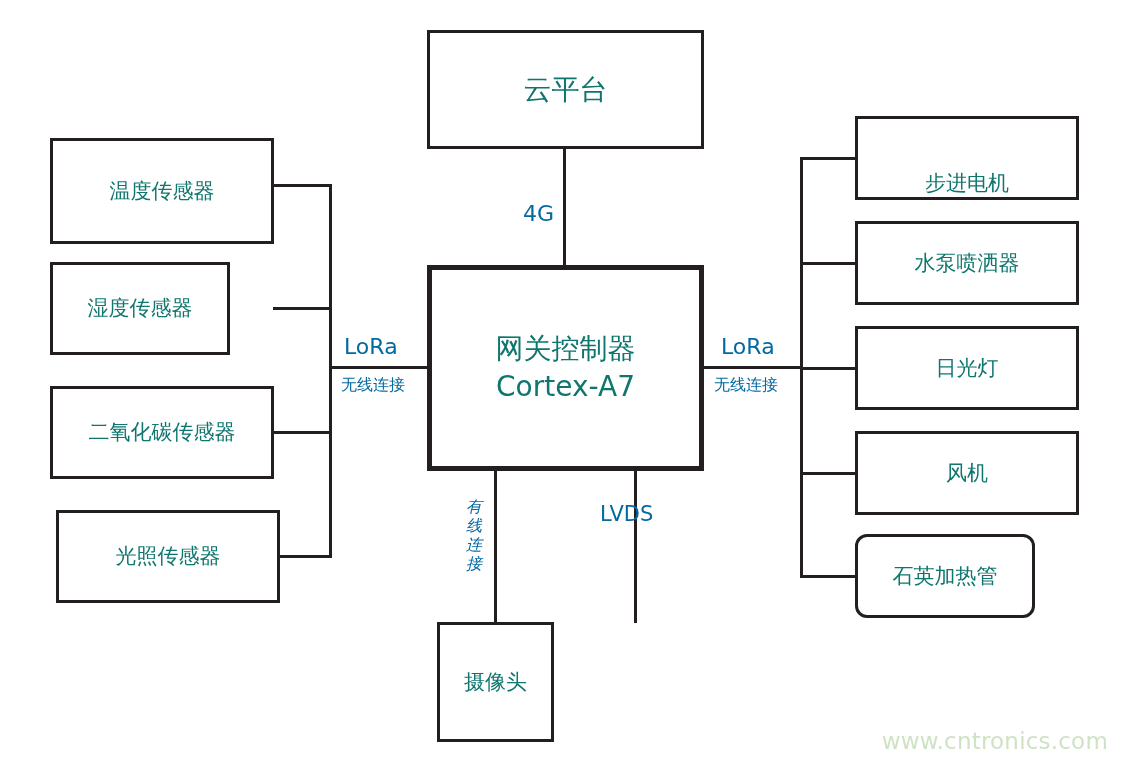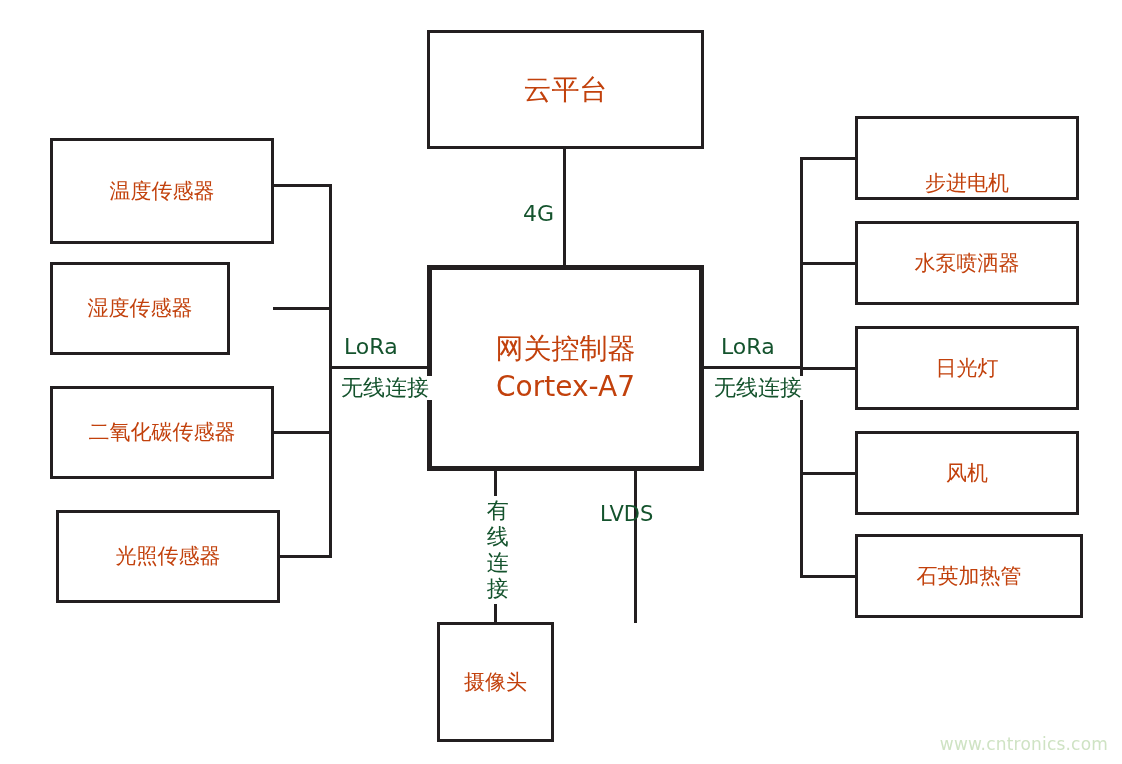--- a/index.html
+++ b/index.html
@@ -21,21 +21,21 @@
   
   .node {
     position: absolute;
     box-sizing: border-box;
     border: 3px solid #231f20;
     background: #ffffff;
     display: flex;
     align-items: center;
     justify-content: center;
     text-align: center;
-    color: #c2410c;
+    color: #0f766e;
     font-size: 21px;
     line-height: 1.35;
     z-index: 3;
   }
   .node.thick {
     border-width: 5px;
   }
   .node.big {
     font-size: 28px;
   }
@@ -47,49 +47,49 @@
   .line {
     position: absolute;
     background: #231f20;
     z-index: 1;
   }
   .line.h { height: 3px; }
   .line.v { width: 3px; }
   
   .edge-label {
     position: absolute;
-    color: #14532d;
+    color: #0369a1;
     font-size: 22px;
     line-height: 1.1;
     white-space: nowrap;
     background: #ffffff;
     padding: 0 3px;
     z-index: 4;
   }
   .edge-label.cn {
-    font-size: 22px;
+    font-size: 16px;
   }
   .edge-label.vstack {
     white-space: normal;
     width: 1.25em;
     text-align: center;
     line-height: 1.18;
     padding: 2px 1px;
   }
   .edge-label.vstack-latin {
     font-size: 21px;
     letter-spacing: 0;
   }
   
   #watermark {
     position: absolute;
     right: 14px;
     bottom: 10px;
     color: #cfe3c4;
-    font-size: 17px;
+    font-size: 23px;
     letter-spacing: 0.2px;
     z-index: 5;
   }
 </style>
 </head>
 <body>
 
 <div id="canvas">
 
   <div class="line v" style="left:563px; top:148px; height:118px;"></div>
@@ -139,35 +139,35 @@
   </div>
   <div class="node" style="left:855px; top:326px; width:224px; height:84px;">
     <span class="node-label">日光灯</span>
   </div>
   <div class="node" style="left:855px; top:221px; width:224px; height:84px;">
     <span class="node-label">水泵喷洒器</span>
   </div>
   <div class="node" style="left:855px; top:431px; width:224px; height:84px;">
     <span class="node-label">风机</span>
   </div>
-  <div class="node" style="left:855px; top:534px; width:228px; height:84px;">
+  <div class="node" style="left:855px; top:534px; width:180px; height:84px;border-radius:12px;">
     <span class="node-label">石英加热管</span>
   </div>
 
   <div class="node" style="left:437px; top:622px; width:117px; height:120px;">
     <span class="node-label">摄像头</span>
   </div>
 
   <div class="edge-label" style="left:520px; top:202px;">4G</div>
 
   <div class="edge-label" style="left:341px; top:335px;">LoRa</div>
   <div class="edge-label cn" style="left:338px; top:376px;">无线连接</div>
 
   <div class="edge-label" style="left:718px; top:335px;">LoRa</div>
   <div class="edge-label cn" style="left:711px; top:376px;">无线连接</div>
 
-  <div class="edge-label cn vstack" style="left:483px; top:496px;">有线连接</div>
+  <div class="edge-label cn vstack" style="left:463px; top:496px;font-style:italic;">有线连接</div>
 
   <div class="edge-label vstack vstack-latin" style="left:599px; top:500px;">LVDS</div>
 
   <div id="watermark">www.cntronics.com</div>
 
 </div>
 
 </body></html>

